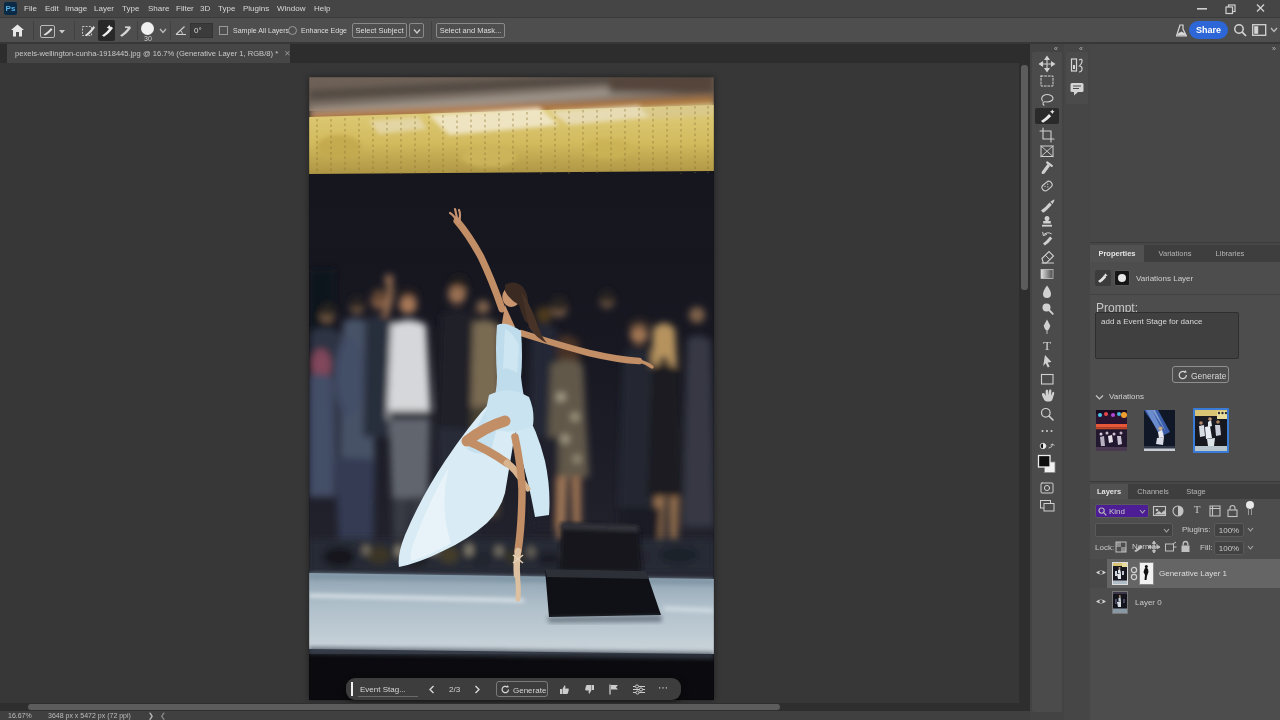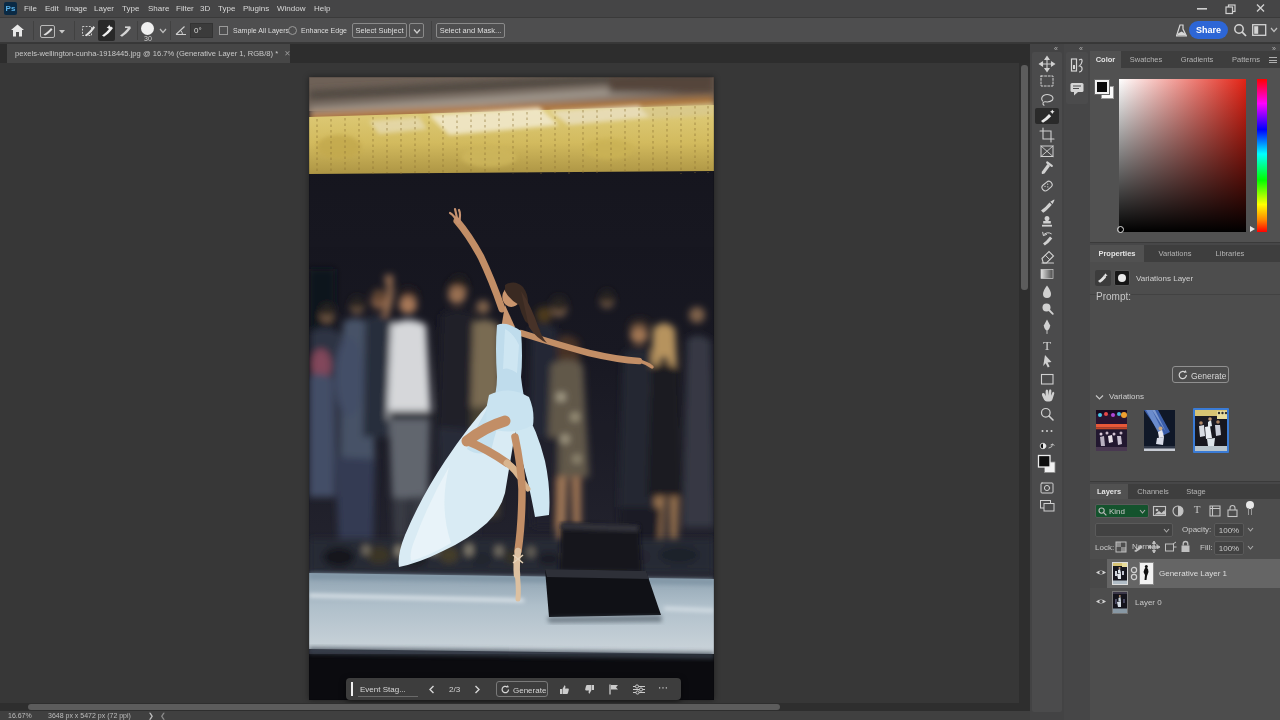--- a/index.html
+++ b/index.html
@@ -723,21 +723,21 @@
       <path d="M204 478 L214 486 M204 486 L214 478" stroke="#e6d2b8" stroke-width="1.6"></path>
     </g>
 
     <rect x="0" y="577" width="405" height="46" fill="#0b0b0f"></rect>
     <path d="M0 570 L405 575 L405 582 L0 577 Z" fill="#3c4752" opacity="0.7" filter="url(#b2)"></path>
     <rect x="0" y="0" width="405" height="623" fill="none" stroke="#000" stroke-opacity="0.25"></rect>
   </svg>
   </div>
 </div>
 
-<div class="abs" id="genbar" style="left:346px;top:678px;width:335px;height:22px;background:#3d3d3d;border-radius:4px;box-shadow:0 2px 6px rgba(0,0,0,0.5);color:#d6d6d6;font-size:8px;">
+<div class="abs" id="genbar" style="left:346px;top:678px;width:335px;height:22px;background:#3d3d3d;border-radius:9px;box-shadow:0 2px 6px rgba(0,0,0,0.5);color:#d6d6d6;font-size:8px;">
   <div style="position:absolute;left:5px;top:4px;width:2px;height:14px;background:#f0f0f0;"></div>
   <span style="position:absolute;left:14px;top:7px;">Event Stag...</span>
   <div style="position:absolute;left:12px;top:18px;width:60px;height:1px;background:#6a6a6a;"></div>
   <svg class="icon" style="left:82px;top:7px" width="7" height="9" viewBox="0 0 7 9">
       <path d="M5.5 1 L2 4.5 L5.5 8" stroke="#d6d6d6" stroke-width="1.4" fill="none"></path>
     </svg>
   <span style="position:absolute;left:103px;top:7px;">2/3</span>
   <svg class="icon" style="left:128px;top:7px" width="7" height="9" viewBox="0 0 7 9">
       <path d="M1.5 1 L5 4.5 L1.5 8" stroke="#d6d6d6" stroke-width="1.4" fill="none"></path>
     </svg>
@@ -895,45 +895,20 @@
         <path d="M8 40 L8 43.5 L12 40 Z" fill="#d4d4d4"></path>
         <path d="M7 34 h8 M7 36.5 h6" stroke="#4b4b4c" stroke-width="1"></path>
       </g>
     </svg>
   </div>
 </div>
 
 <div class="abs" id="rightcol">
   <div style="position:absolute;right:4px;top:1px;color:#b5b5b5;font-size:7px;">»</div>
 
-  <div id="colorpanel" style="position:absolute;left:0;top:7px;width:190px;height:191px;">
-    <div class="ptabs" style="top:0;height:17px;">
-      <div class="ptab active" style="left:0;width:31px;">Color</div>
-      <div class="ptab" style="left:31px;width:50px;">Swatches</div>
-      <div class="ptab" style="left:81px;width:52px;">Gradients</div>
-      <div class="ptab" style="left:133px;width:46px;">Patterns</div>
-      <div style="position:absolute;right:3px;top:6px;width:8px;height:6px;border-top:1.5px solid #b0b0b0;border-bottom:1.5px solid #b0b0b0;">
-          <div style="margin-top:1.5px;height:1.5px;background:#b0b0b0;"></div>
-        </div>
-    </div>
-    <div style="position:absolute;left:0;top:17px;width:190px;height:174px;background:#515151;">
-
-      <div style="position:absolute;left:11px;top:18px;width:13px;height:13px;background:#fafafa;border:1px solid #999;"></div>
-      <div style="position:absolute;left:5px;top:12px;width:14px;height:14px;background:#0a0a0a;border:2px solid #f2f2f2;outline:1px solid #666;"></div>
-
-      <div style="position:absolute;left:29px;top:11px;width:127px;height:153px;
-        background:linear-gradient(to bottom, rgba(0,0,0,0) 0%, #000 100%),
-                   linear-gradient(to right, #ffffff 0%, #e32315 100%);"></div>
-      <div style="position:absolute;left:27px;top:158px;width:7px;height:7px;border:1.2px solid #ddd;border-radius:50%;"></div>
-
-      <div style="position:absolute;left:167px;top:11px;width:10px;height:153px;
-        background:linear-gradient(to bottom,#ff0000 0%,#ff00ff 16%,#0000ff 33%,#00ffff 49%,#00ff00 66%,#ffff00 82%,#ff8800 92%,#ff0000 100%);"></div>
-      <div style="position:absolute;left:160px;top:158px;width:0;height:0;border-top:3.5px solid transparent;border-bottom:3.5px solid transparent;border-left:5px solid #e8e8e8;"></div>
-    </div>
-  </div>
 
   <div id="proppanel" style="position:absolute;left:0;top:198px;width:190px;height:238px;border-top:1px solid #3a3a3a;">
     <div class="ptabs" style="top:2px;height:17px;">
       <div class="ptab active" style="left:0;width:54px;">Properties</div>
       <div class="ptab" style="left:54px;width:62px;">Variations</div>
       <div class="ptab" style="left:116px;width:48px;">Libraries</div>
     </div>
     <div style="position:absolute;left:0;top:19px;width:190px;height:219px;background:#4d4d4d;">
 
       <div style="position:absolute;left:5px;top:8px;width:16px;height:16px;background:#3c3c3c;border-radius:2px;">
@@ -943,21 +918,22 @@
           </svg>
       </div>
       <div style="position:absolute;left:24px;top:8px;width:16px;height:16px;background:#161616;border-radius:2px;border:1px solid #555;">
         <svg width="14" height="14" viewBox="0 0 14 14">
             <circle cx="7" cy="7" r="4" fill="#e8e8e8"></circle>
           </svg>
       </div>
       <span style="position:absolute;left:46px;top:12px;font-size:8px;color:#cfcfcf;">Variations Layer</span>
       <div style="position:absolute;left:0;top:32px;width:190px;height:1px;background:#424242;"></div>
 
-      <span style="position:absolute;left:6px;top:29px;font-size:10px;color:#c6c6c6;">Prompt:</span>
+      <span style="position:absolute;left:6px;top:39px;font-size:12px;color:#c6c6c6;">Prompt:</span>
+      <div style="position:absolute;left:5px;top:50px;width:144px;height:47px;background:#404040;border:1px solid #2e2e2e;border-radius:2px;color:#d9d9d9;font-size:8px;padding:4px 5px;">add a Event Stage for dance</div>
       <div style="position:absolute;left:82px;top:104px;width:57px;height:17px;border:1px solid #909090;border-radius:3px;">
         <svg style="position:absolute;left:5px;top:3px" width="10" height="10" viewBox="0 0 10 10">
             <path d="M8.4 5 a3.6 3.6 0 1 1 -1.4 -2.8" stroke="#d6d6d6" stroke-width="1.2" fill="none"></path>
             <path d="M7.2 0 L8.8 2.4 L6 2.8 Z" fill="#d6d6d6"></path>
           </svg>
         <span style="position:absolute;left:18px;top:4px;font-size:8.5px;color:#d9d9d9;">Generate</span>
       </div>
 
       <svg style="position:absolute;left:5px;top:131px" width="9" height="8" viewBox="0 0 9 8">
           <path d="M1 2.5 L4.5 6 L8 2.5" fill="none" stroke="#c6c6c6" stroke-width="1.2"></path>
@@ -1027,21 +1003,21 @@
   </div>
 
   <div id="layerspanel" style="position:absolute;left:0;top:437px;width:190px;height:239px;border-top:1px solid #3a3a3a;">
     <div class="ptabs" style="top:2px;height:15px;">
       <div class="ptab active" style="left:0;width:38px;line-height:15px;">Layers</div>
       <div class="ptab" style="left:38px;width:50px;line-height:15px;">Channels</div>
       <div class="ptab" style="left:88px;width:36px;line-height:15px;">Stage</div>
     </div>
     <div style="position:absolute;left:0;top:17px;width:190px;height:222px;background:#4d4d4d;font-size:8px;color:#cacaca;">
       
-      <div style="position:absolute;left:5px;top:5px;width:54px;height:14px;background:#14532d;border:1px solid #5a5a5a;border-radius:2px;">
+      <div style="position:absolute;left:5px;top:5px;width:54px;height:14px;background:#4c1d95;border:1px solid #5a5a5a;border-radius:2px;">
         <svg style="position:absolute;left:2px;top:2px" width="9" height="9" viewBox="0 0 9 9">
             <circle cx="3.6" cy="3.6" r="2.6" fill="none" stroke="#bbb" stroke-width="1.1"></circle>
             <path d="M5.6 5.6 L8.4 8.4" stroke="#bbb" stroke-width="1.2"></path>
           </svg>
         <span style="position:absolute;left:13px;top:2px;">Kind</span>
         <svg style="position:absolute;right:2px;top:4px" width="7" height="6" viewBox="0 0 7 6">
             <path d="M1 1 L3.5 4 L6 1" fill="none" stroke="#aaa" stroke-width="1.1"></path>
           </svg>
       </div>
       <svg style="position:absolute;left:62px;top:5px" width="15 " height="14" viewBox="0 0 15 14">
@@ -1065,21 +1041,21 @@
       <circle>
       <div style="position:absolute;left:156px;top:2px;width:8px;height:8px;background:#e8e8e8;border-radius:50%;"></div>
       <div style="position:absolute;left:158px;top:9px;width:4px;height:7px;border-left:1px solid #999;border-right:1px solid #999;"></div>
       
       <div style="position:absolute;left:5px;top:24px;width:78px;height:14px;background:#424242;border:1px solid #5a5a5a;border-radius:2px;">
         <span style="position:absolute;left:4px;top:18px;padding-left:32px;">Normal</span>
         <svg style="position:absolute;right:2px;top:4px" width="7" height="6" viewBox="0 0 7 6">
               <path d="M1 1 L3.5 4 L6 1" fill="none" stroke="#aaa" stroke-width="1.1"></path>
             </svg>
       </div>
-      <span style="position:absolute;left:92px;top:26px;">Opacity:</span>
+      <span style="position:absolute;left:92px;top:26px;">Plugins:</span>
       <div style="position:absolute;left:124px;top:24px;width:30px;height:14px;background:#424242;border:1px solid #5a5a5a;border-radius:2px;text-align:center;line-height:13px;">100%</div>
       <svg style="position:absolute;left:157px;top:28px" width="7" height="6" viewBox="0 0 7 6">
             <path d="M1 1 L3.5 4 L6 1" fill="none" stroke="#aaa" stroke-width="1.1"></path>
           </svg>
       
       <span style="position:absolute;left:5px;top:44px;">Lock:</span>
       <svg style="position:absolute;left:25px;top:42px" width="12" height="12" viewBox="0 0 12 12">
             <rect x="1" y="1" width="10" height="10" fill="none" stroke="#c0c0c0" stroke-width="1"></rect>
             <path d="M1 1 h5 v5 h-5 z M6 6 h5 v5 h-5 z" fill="#c0c0c0" opacity="0.55"></path>
           </svg>

